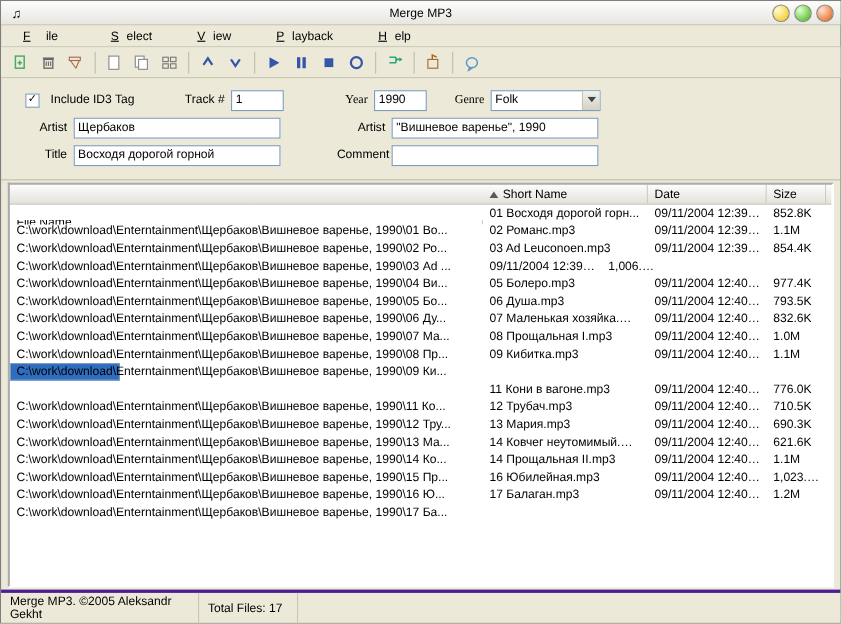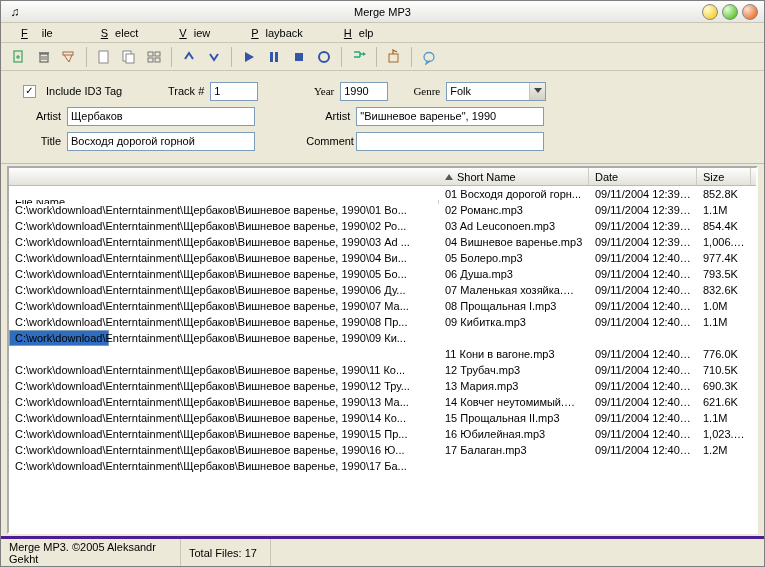--- a/index.html
+++ b/index.html
@@ -378,21 +378,20 @@
           <div class="td col-size">1.1M</div>
         </div>
         <div class="tr">
           <div class="td col-file">C:\work\download\Enterntainment\Щербаков\Вишневое варенье, 1990\03 Ad ...</div>
           <div class="td col-short">03 Ad Leuconoen.mp3</div>
           <div class="td col-date">09/11/2004 12:39:58</div>
           <div class="td col-size">854.4K</div>
         </div>
         <div class="tr">
           <div class="td col-file">C:\work\download\Enterntainment\Щербаков\Вишневое варенье, 1990\04 Ви...</div>
-          <div class="td col-short">04 Вишневое варенье.mp3</div>
           <div class="td col-date">09/11/2004 12:39:58</div>
           <div class="td col-size">1,006.2K</div>
         </div>
         <div class="tr">
           <div class="td col-file">C:\work\download\Enterntainment\Щербаков\Вишневое варенье, 1990\05 Бо...</div>
           <div class="td col-short">05 Болеро.mp3</div>
           <div class="td col-date">09/11/2004 12:40:00</div>
           <div class="td col-size">977.4K</div>
         </div>
         <div class="tr">
@@ -444,21 +443,21 @@
           <div class="td col-size">690.3K</div>
         </div>
         <div class="tr">
           <div class="td col-file">C:\work\download\Enterntainment\Щербаков\Вишневое варенье, 1990\14 Ко...</div>
           <div class="td col-short">14 Ковчег неутомимый.mp3</div>
           <div class="td col-date">09/11/2004 12:40:02</div>
           <div class="td col-size">621.6K</div>
         </div>
         <div class="tr">
           <div class="td col-file">C:\work\download\Enterntainment\Щербаков\Вишневое варенье, 1990\15 Пр...</div>
-          <div class="td col-short">15 Прощальная II.mp3</div>
+          <div class="td col-short">14 Прощальная II.mp3</div>
           <div class="td col-date">09/11/2004 12:40:04</div>
           <div class="td col-size">1.1M</div>
         </div>
         <div class="tr">
           <div class="td col-file">C:\work\download\Enterntainment\Щербаков\Вишневое варенье, 1990\16 Ю...</div>
           <div class="td col-short">16 Юбилейная.mp3</div>
           <div class="td col-date">09/11/2004 12:40:04</div>
           <div class="td col-size">1,023.0K</div>
         </div>
         <div class="tr">

